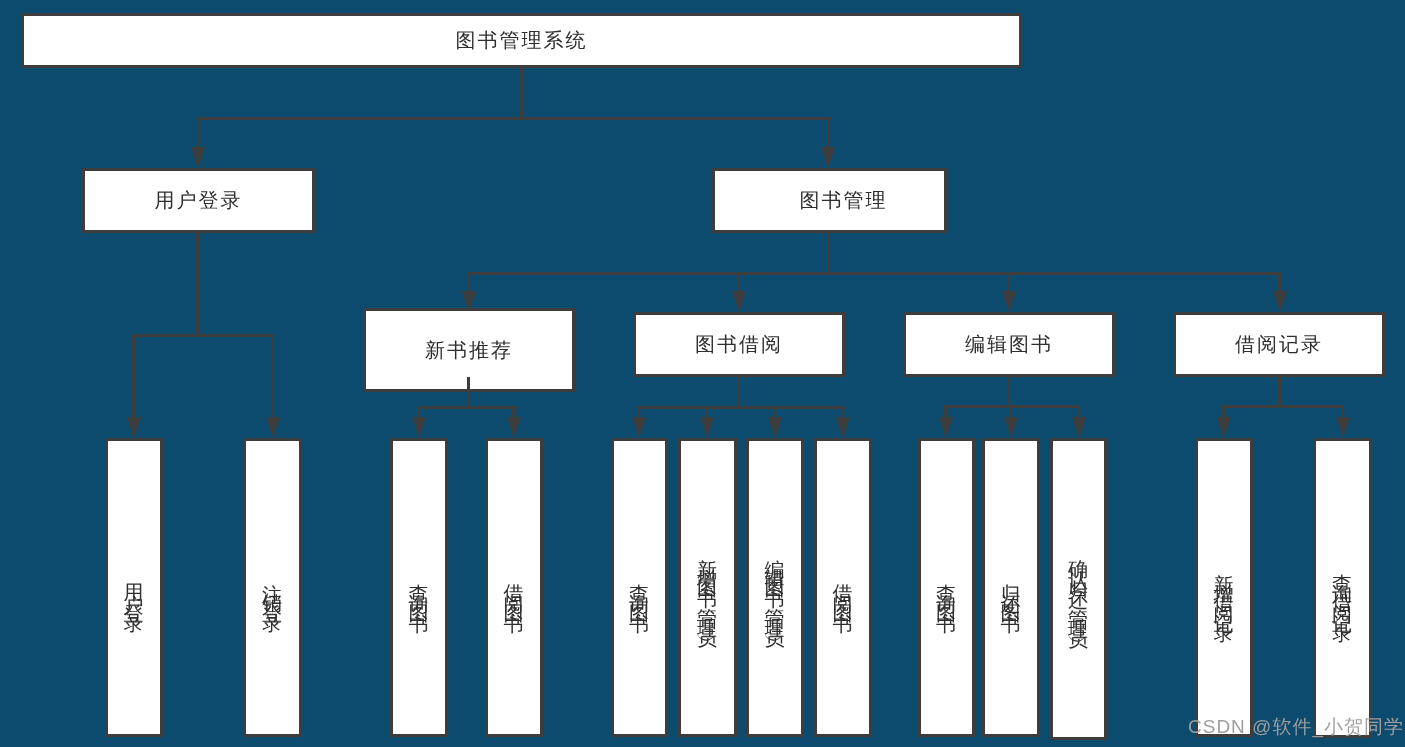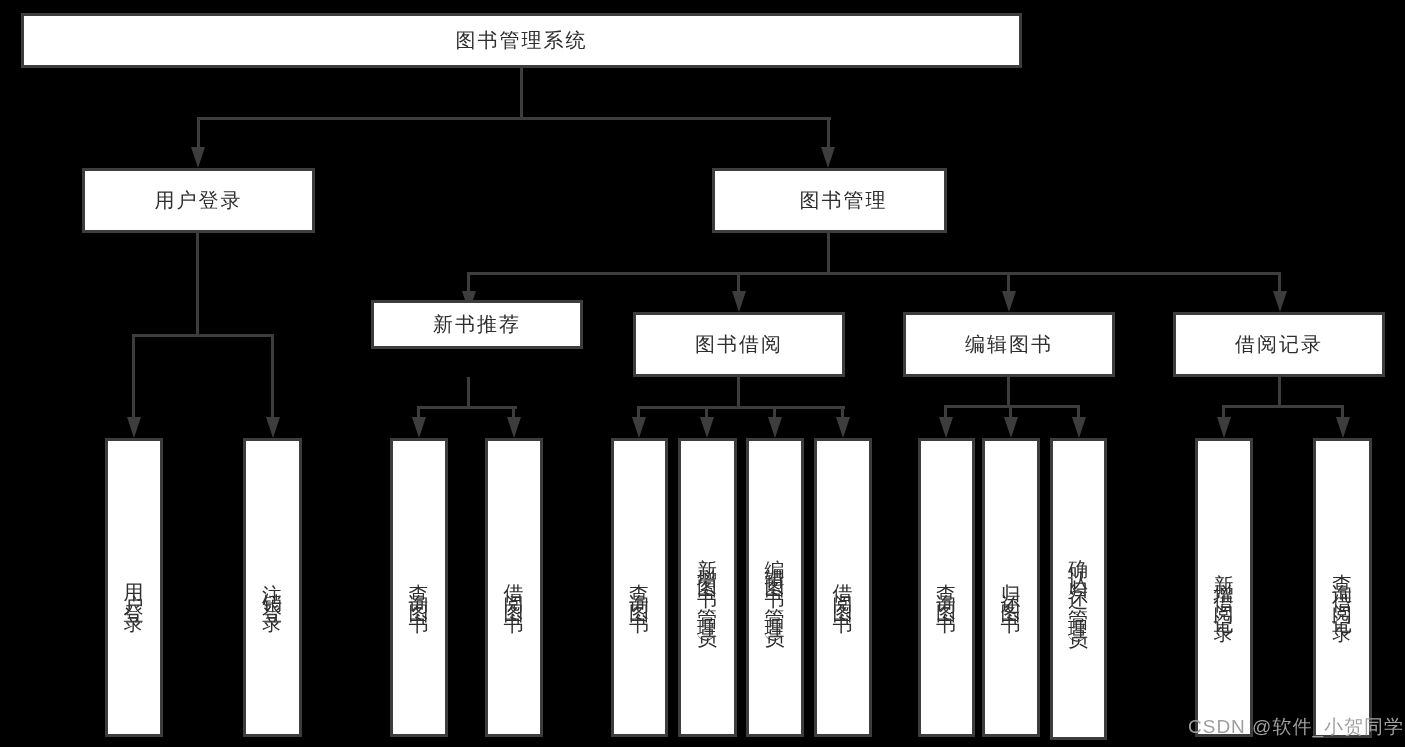--- a/index.html
+++ b/index.html
@@ -1,19 +1,19 @@
 <!DOCTYPE html>
 <html><head>
 <meta charset="utf-8">
 <style>
   html, body { margin: 0; padding: 0; background: #ffffff; }
   .stage {
     position: relative;
     width: 1405px; height: 747px;
-    background: #000000;
+    background: #0c4a6e;
     font-family: "Liberation Sans", "DejaVu Sans", sans-serif;
     overflow: hidden;
   }
   .box {
     position: absolute;
     box-sizing: border-box;
     border: 3px solid #3d3d3d;
     background: #ffffff;
     display: flex;
     align-items: center;
@@ -103,21 +103,21 @@
     <div class="vline" style="left:467px; top:272px; height:22px;"></div>
     <div class="arrowhead" style="left:462px; top:291px;"></div>
     <div class="vline" style="left:737px; top:272px; height:22px;"></div>
     <div class="arrowhead" style="left:732px; top:291px;"></div>
     <div class="vline" style="left:1007px; top:272px; height:22px;"></div>
     <div class="arrowhead" style="left:1002px; top:291px;"></div>
     <div class="vline" style="left:1278px; top:272px; height:22px;"></div>
     <div class="arrowhead" style="left:1273px; top:291px;"></div>
   </div>
 
-  <div class="box" style="left:363px; top:300px; width:212px; height:49px;margin-left:8px;">
+  <div class="box" style="left:363px; top:308px; width:212px; height:84px;">
     <span>新书推荐</span>
   </div>
   <div class="box" style="left:633px; top:312px; width:212px; height:65px;">
     <span>图书借阅</span>
   </div>
   <div class="box" style="left:903px; top:312px; width:212px; height:65px;">
     <span>编辑图书</span>
   </div>
   <div class="box" style="left:1173px; top:312px; width:212px; height:65px;">
     <span>借阅记录</span>

